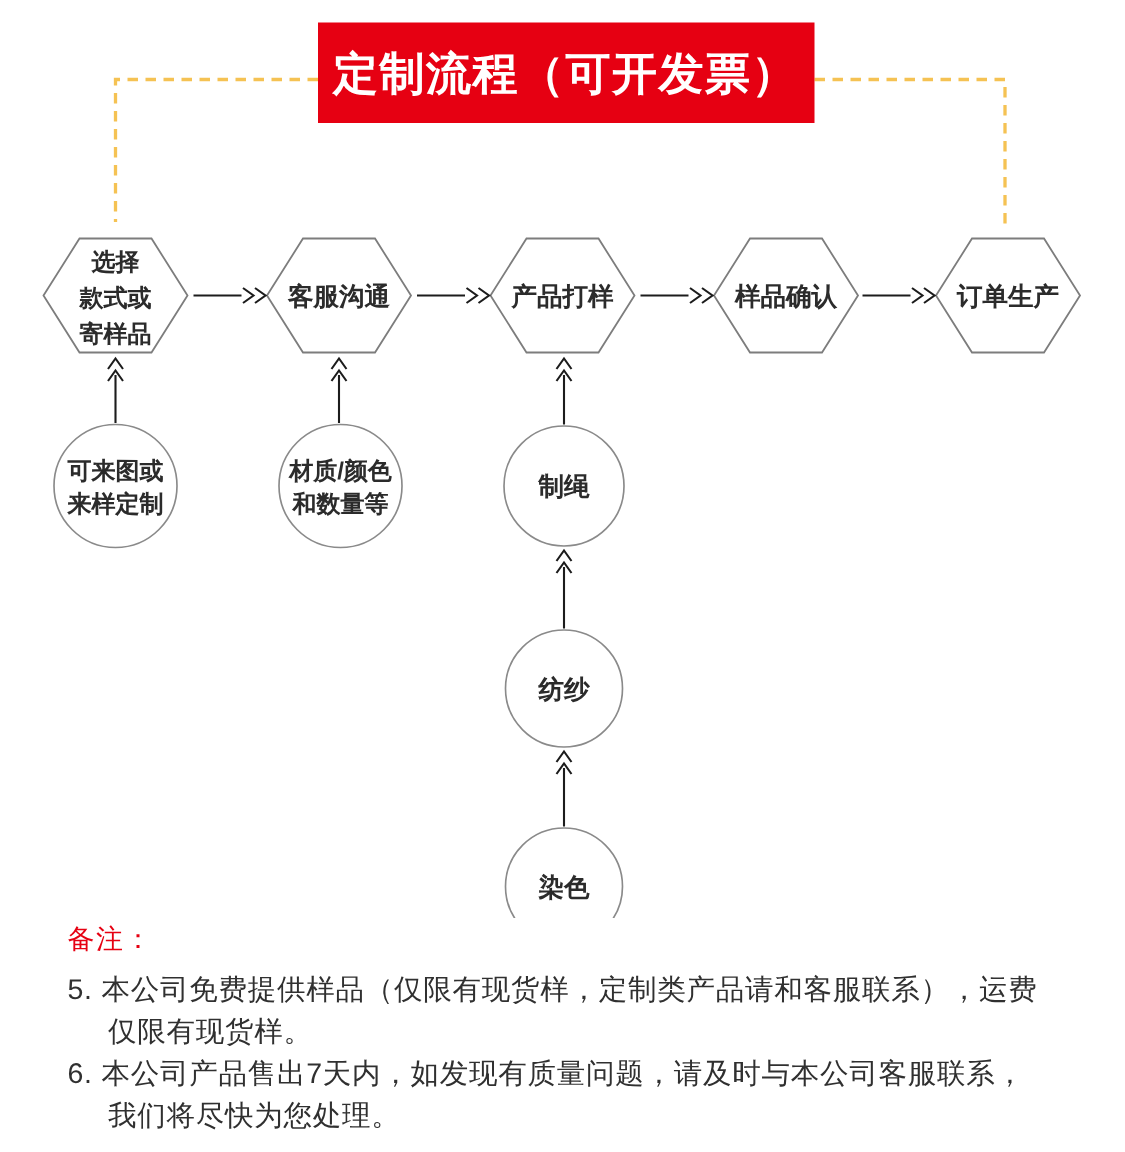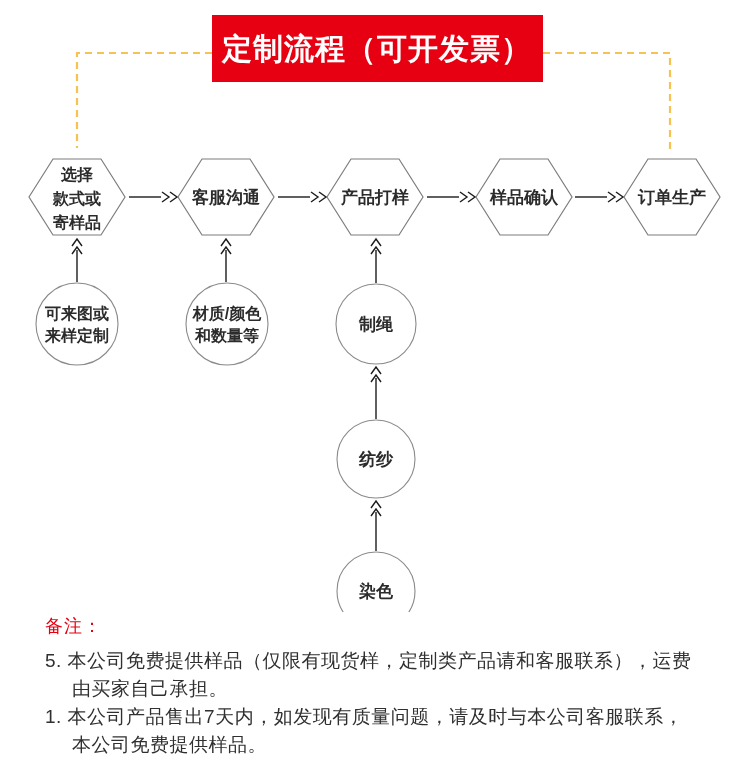--- a/index.html
+++ b/index.html
@@ -135,18 +135,18 @@
     <text class="circ-label-lg" x="376" y="465">纺纱</text>
 
     <circle class="circ" cx="376" cy="591" r="39"></circle>
     <text class="circ-label-lg" x="376" y="597">染色</text>
 
   </svg>
 
   <div class="notes">
     <div class="notes-heading">备注：</div>
     <div class="note-line">5. 本公司免费提供样品（仅限有现货样，定制类产品请和客服联系），运费</div>
-    <div class="note-line cont">由买家自己承担。</div>
-    <div class="note-line">1. 本公司产品售出7天内，如发现有质量问题，请及时与本公司客服联系，</div>
-    <div class="note-line cont">本公司免费提供样品。</div>
+    <div class="note-line cont">仅限有现货样。</div>
+    <div class="note-line">6. 本公司产品售出7天内，如发现有质量问题，请及时与本公司客服联系，</div>
+    <div class="note-line cont">我们将尽快为您处理。</div>
   </div>
 
 </div>
 
 </body></html>

